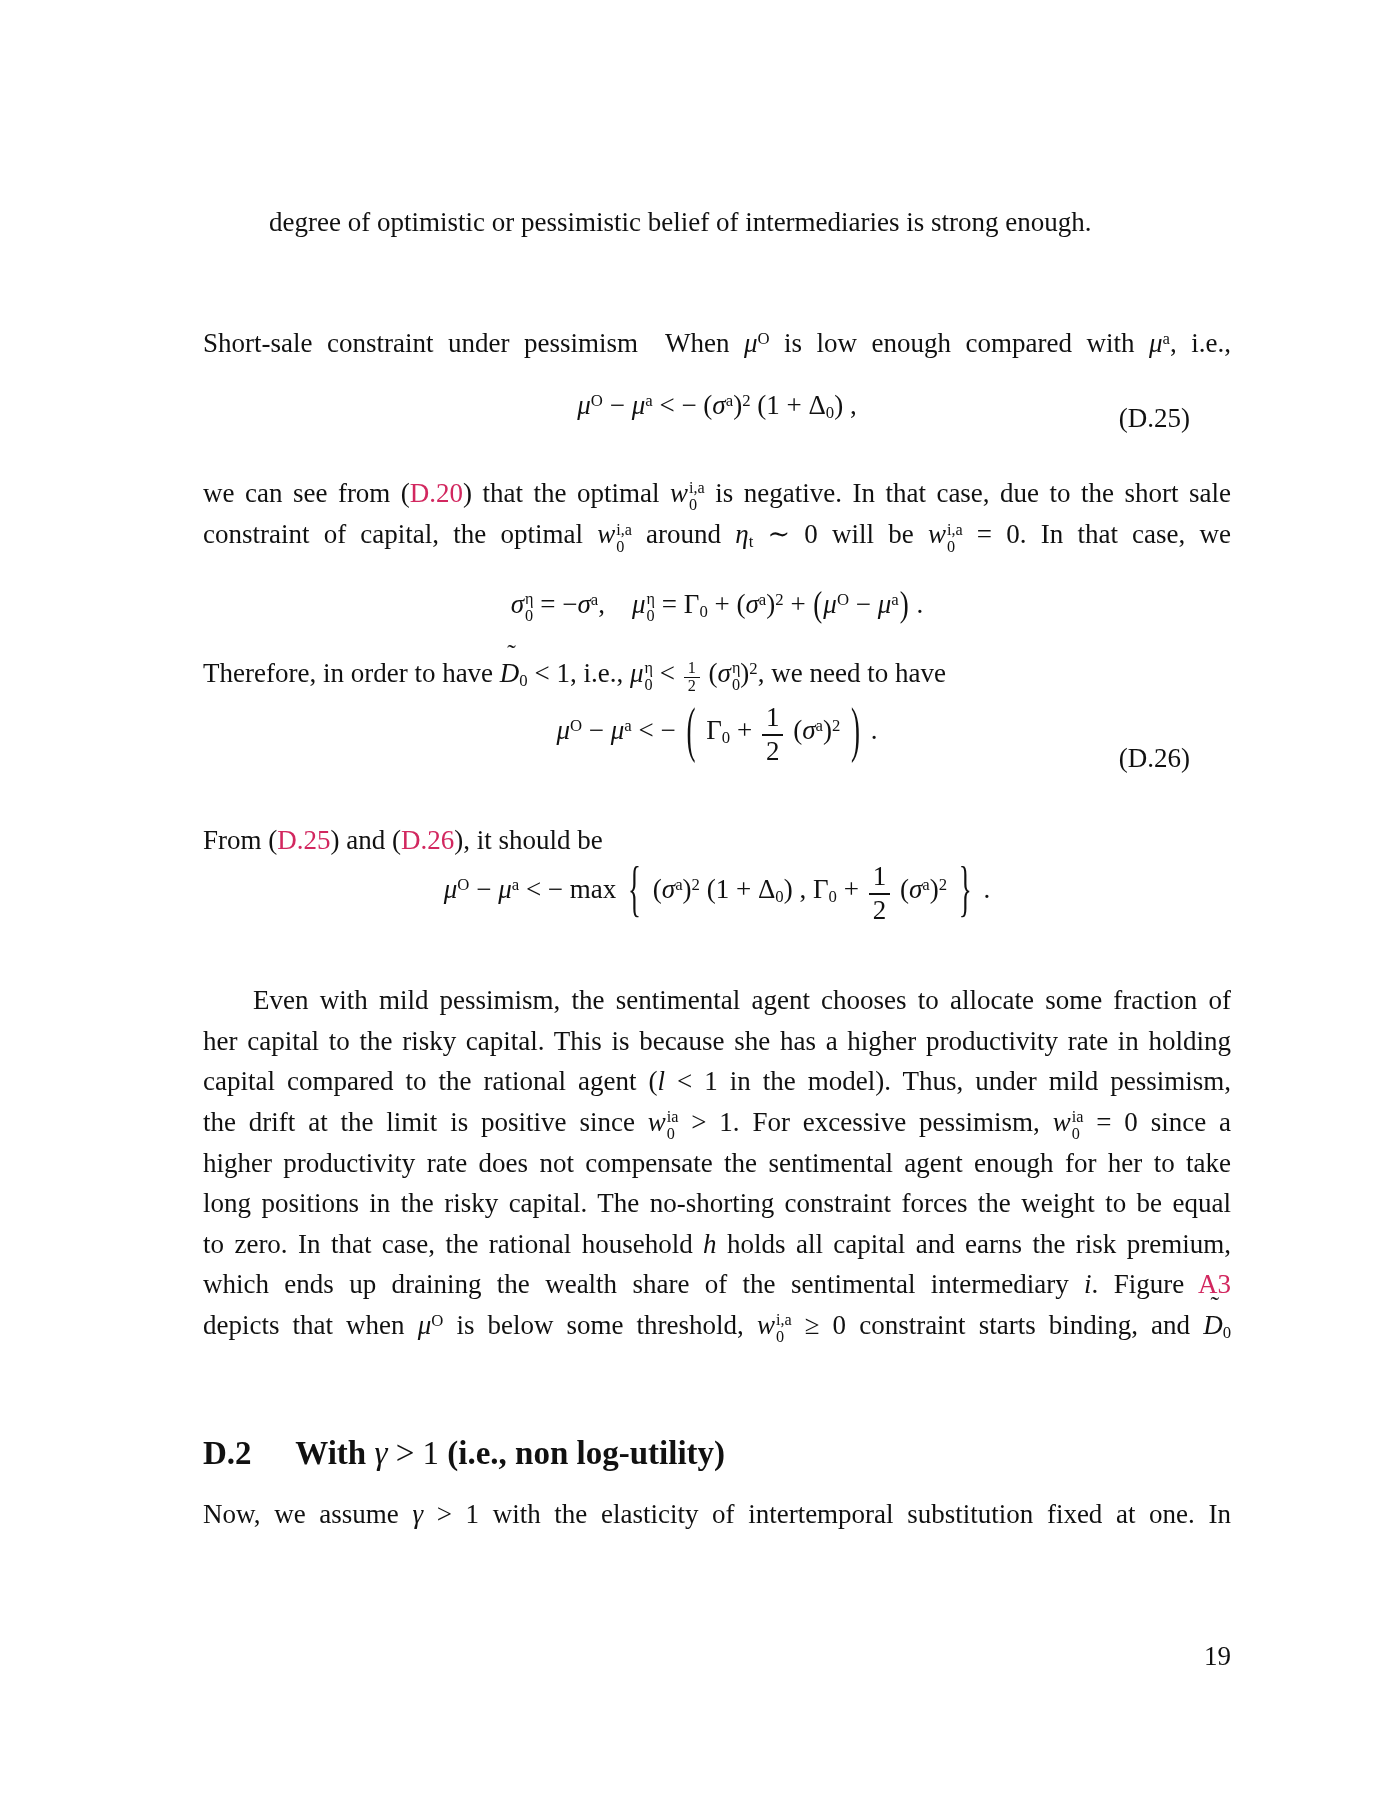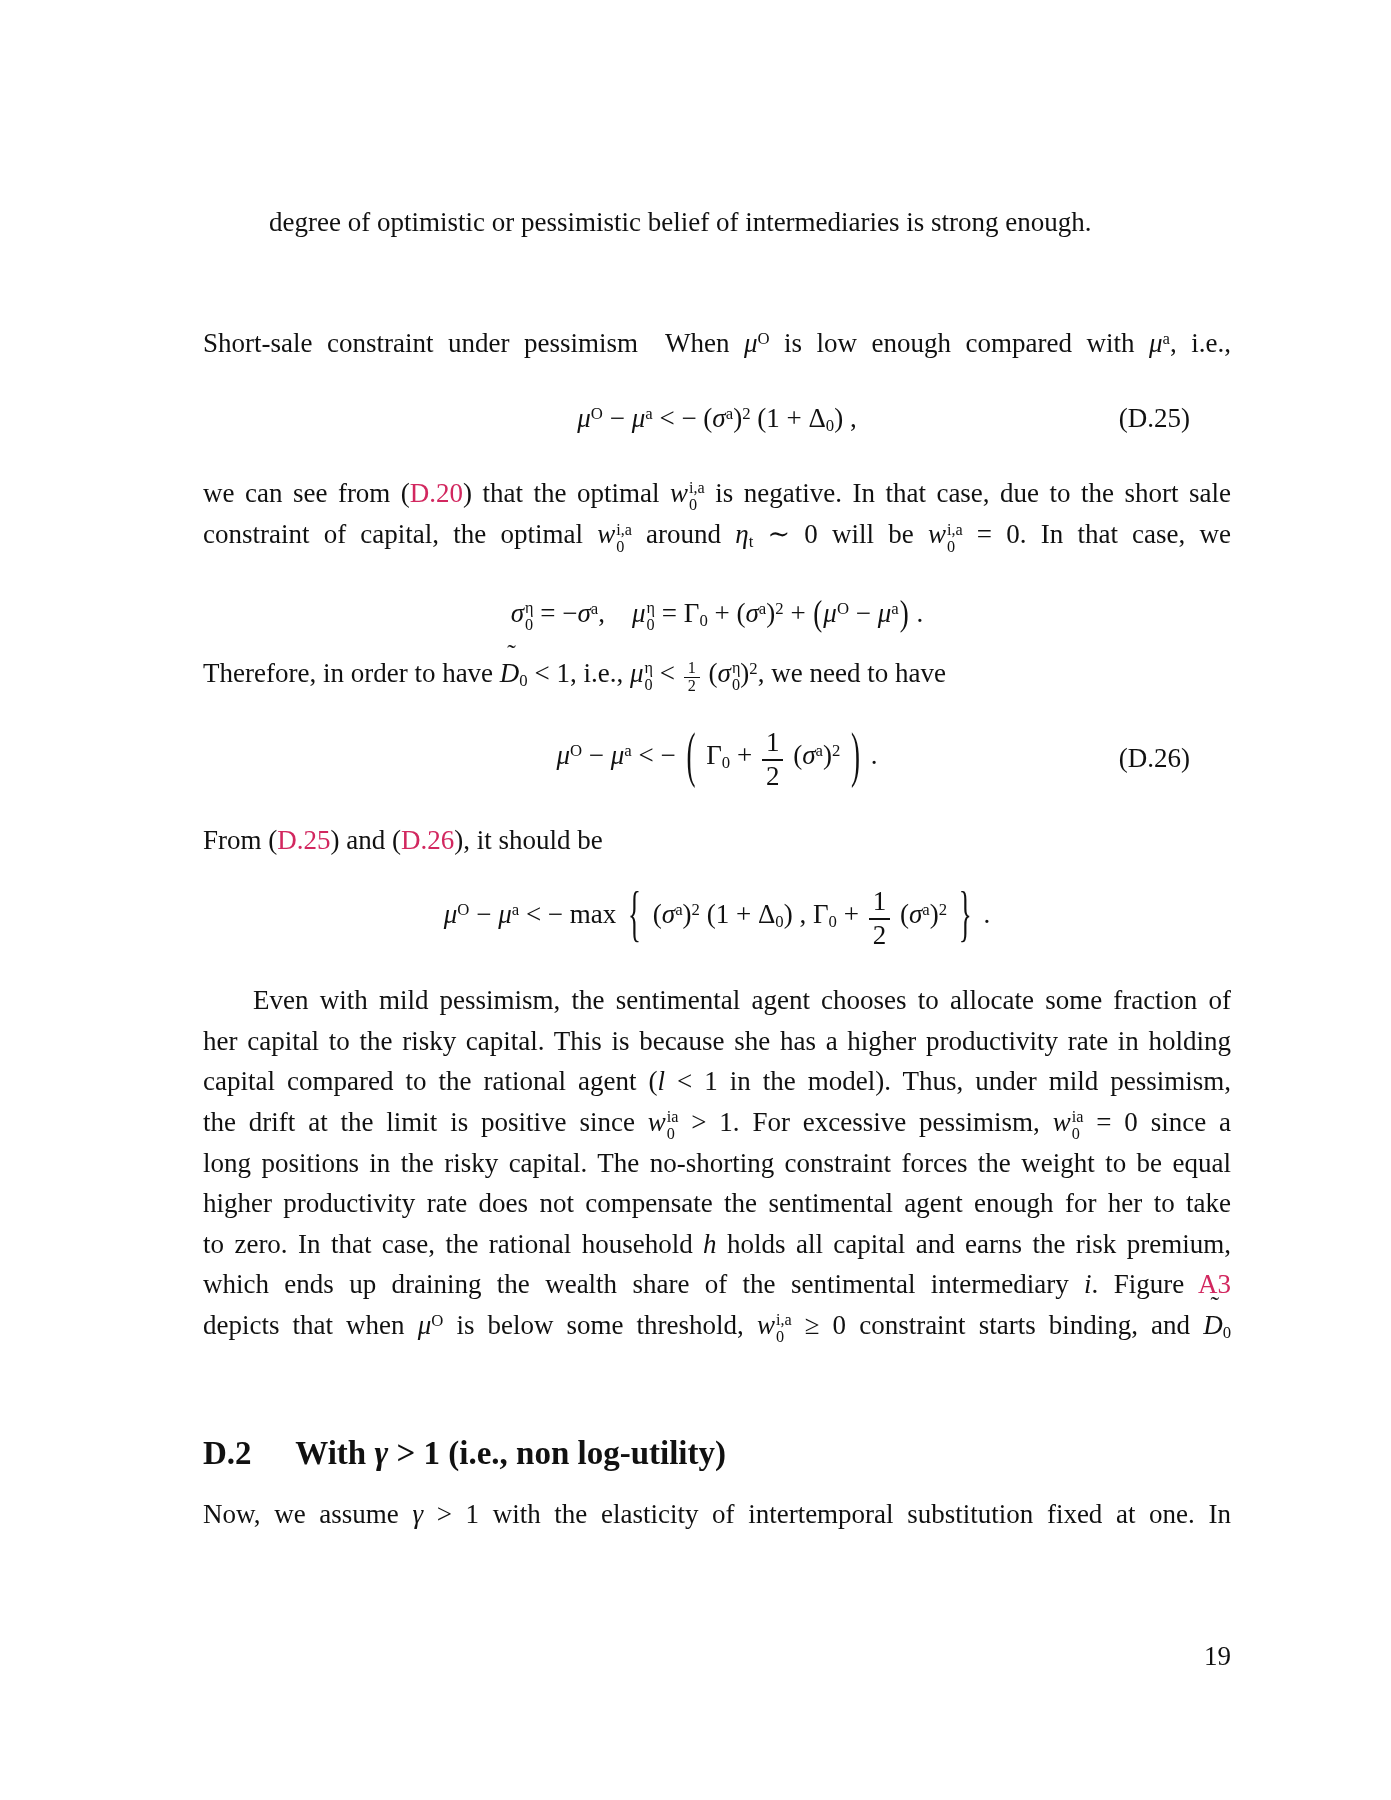--- a/index.html
+++ b/index.html
@@ -26,24 +26,24 @@
   .frac .fd{display:block;padding:0 4px}
   .para .frac{font-size:.60em;line-height:1.05;margin:0 2px}
   .para .frac .fn{border-bottom-width:1.5px}
   
   .tld{position:relative;display:inline-block}
   .tld .acc{position:absolute;left:60%;top:-.48em;transform:translateX(-50%);font-size:.95em;line-height:1}
   
   .bp1{display:inline-block;transform:scaleY(1.35);margin:0 1px}
   .bp2{display:inline-block;transform:scaleY(2.25);margin:0 4px;font-weight:300}
   .bc{display:inline-block;transform:scaleY(2.25);margin:0 5px;font-weight:300}
-  .nrm{font-weight:bold}
+  .nrm{font-weight:normal}
   .ref{color:var(--link,#d2275f)}
   
-  .eq{display:flex;align-items:center;justify-content:center;left:203px;width:1028px}
+  .eq{display:flex;justify-content:center;left:203px;width:1028px}
   .eq .eq-body{text-align:center}
   .eq .eq-label{position:absolute;right:41px;top:50%;transform:translateY(-50%)}
   
   .sec{font-size:33px;font-weight:bold;line-height:50px;white-space:nowrap}
   .sec-num{margin-right:36px}
   .pgnum{text-align:right;line-height:40px}
 </style>
 </head>
 <body>
 
@@ -86,22 +86,22 @@
 
   <div class="blk eq" style="top:859px;height:116px">
     <span class="eq-body"><i>μ</i><sup>O</sup> − <i>μ</i><sup>a</sup> &lt; − max <span class="bc">{</span> (<i>σ</i><sup>a</sup>)<sup>2</sup> (1 + Δ<sub>0</sub>) , Γ<sub>0</sub> + <span class="frac"><span class="fn">1</span><span class="fd">2</span></span> (<i>σ</i><sup>a</sup>)<sup>2</sup> <span class="bc">}</span> .</span>
   </div>
 
   <div class="blk para first-indent" style="left:203px;top:980px;width:1028px">
       <div class="line just">Even with mild pessimism, the sentimental agent chooses to allocate some fraction of</div>
       <div class="line just">her capital to the risky capital. This is because she has a higher productivity rate in holding</div>
       <div class="line just">capital compared to the rational agent (<i>l</i> &lt; 1 in the model). Thus, under mild pessimism,</div>
       <div class="line just">the drift at the limit is positive since <i>w</i><span class="ss"><span class="up">ia</span><span class="dn">0</span></span> &gt; 1. For excessive pessimism, <i>w</i><span class="ss"><span class="up">ia</span><span class="dn">0</span></span> = 0 since a</div>
+      <div class="line just">higher productivity rate does not compensate the sentimental agent enough for her to take</div>
       <div class="line just">long positions in the risky capital. The no-shorting constraint forces the weight to be equal</div>
-      <div class="line just">higher productivity rate does not compensate the sentimental agent enough for her to take</div>
       <div class="line just">to zero. In that case, the rational household <i>h</i> holds all capital and earns the risk premium,</div>
       <div class="line just">which ends up draining the wealth share of the sentimental intermediary <i>i</i>.  Figure <span class="ref">A3</span></div>
       <div class="line just">depicts that when <i>μ</i><sup>O</sup> is below some threshold, <i>w</i><span class="ss"><span class="up">i,a</span><span class="dn">0</span></span> ≥ 0 constraint starts binding, and <span class="tld"><span class="acc">˜</span><i>D</i></span><sub>0</sub></div>
     </div>
 
   <div class="blk sec" style="left:203px;top:1428px">
     <span class="sec-num">D.2</span>
     <span class="sec-title">With <span class="nrm"><i>γ</i> &gt; 1</span> (i.e., non log-utility)</span>
   </div>
 

